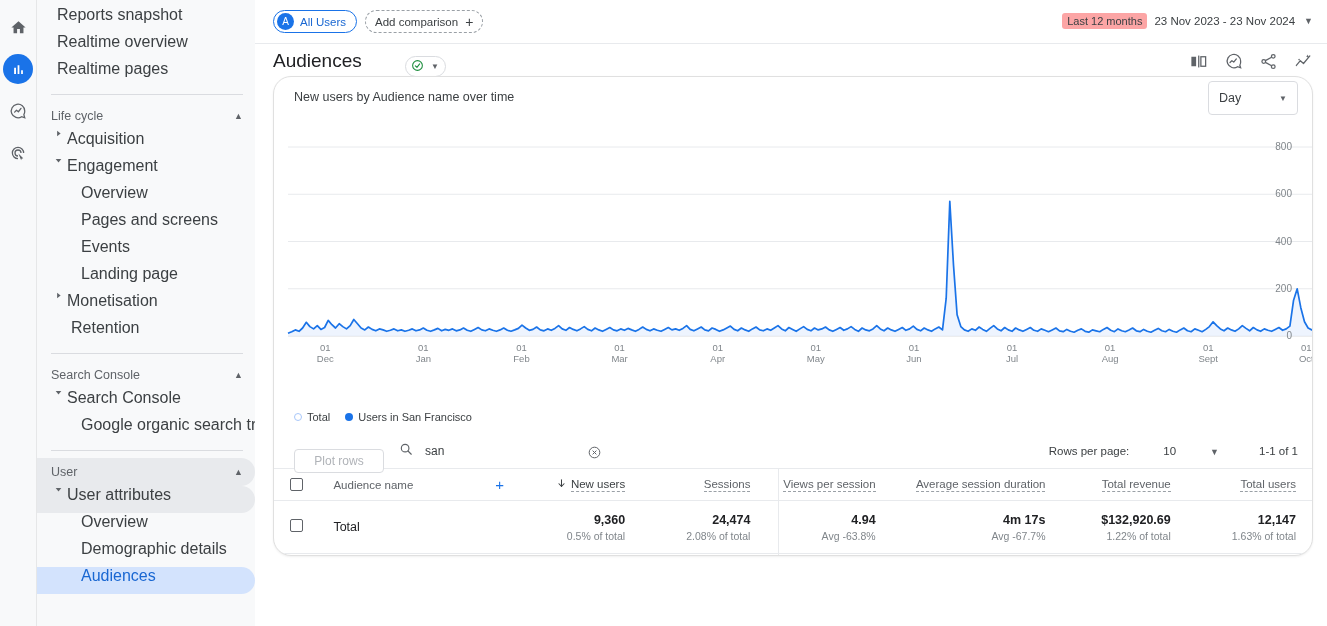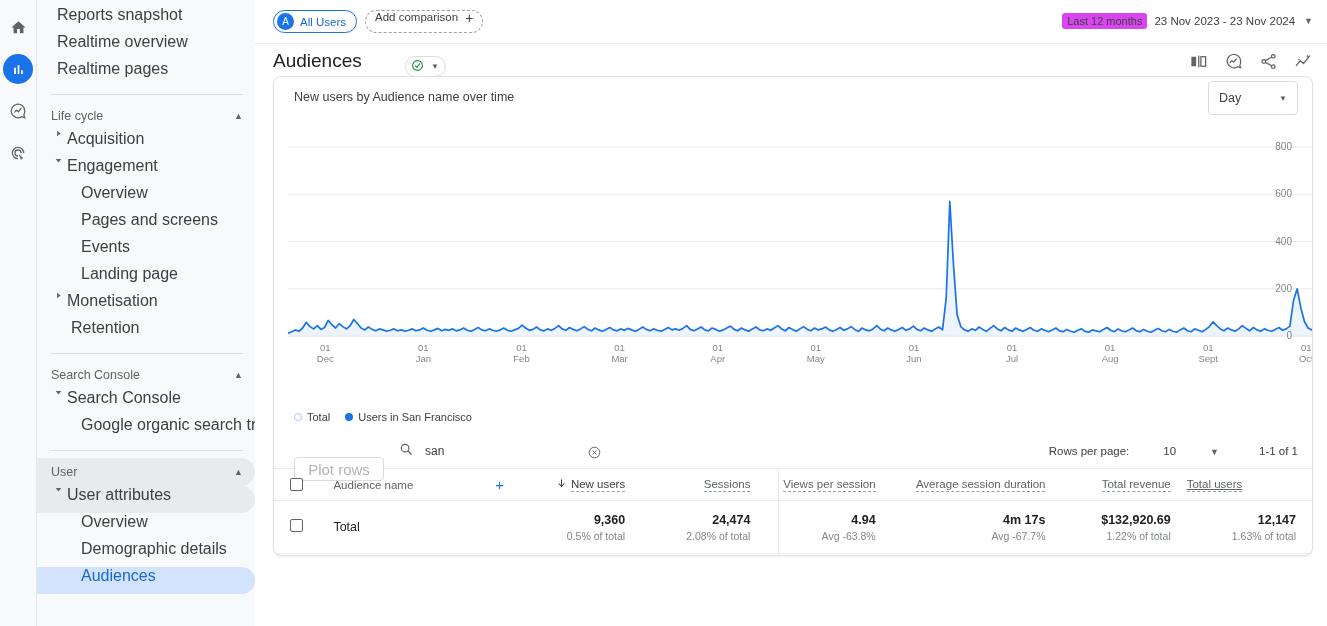--- a/index.html
+++ b/index.html
@@ -79,32 +79,32 @@
     border-radius: 12px; font-size: 11.5px; padding: 0 10px 0 3px;
     border: 1px solid #1a73e8; color: #1967d2; background:#fff;
     margin-right: 8px;
   }
   .chip .avatar {
     width: 17px; height: 17px; border-radius: 50%;
     background: #1a73e8; color:#fff; font-size:10px;
     display:flex; align-items:center; justify-content:center; margin-right:6px;
   }
   .chip-dashed {
-    display:inline-flex; align-items:flex-start; height: 23px;
+    display:inline-flex; align-items:center; height: 23px;
     border-radius: 12px; font-size: 11.5px; padding: 0 9px;
     border: 1px dashed #9aa0a6; color:#3c4043; background:#fff;
   }
   .chip-dashed .plus { margin-left: 7px; font-size: 14px; color:#3c4043; line-height:1; }
 
   .daterange {
     position:absolute; right: 14px; top: 13px;
     display:flex; align-items:center; font-size: 11.5px; color:#3c4043;
   }
   .daterange .pill {
-    background:#d946ef; border-radius:3px; padding:2px 5px; color:#3c4043; margin-right:7px;
+    background:#fca5a5; border-radius:3px; padding:2px 5px; color:#3c4043; margin-right:7px;
     font-size: 11px;
   }
   .daterange .dd { margin-left: 9px; font-size:9px; color:#5f6368; }
 
   .titlebar { height: 44px; position: relative; padding: 0 14px 0 18px; }
   .page-title {
     position:absolute; left: 18px; top: 6px;
     font-size: 19px; color: #202124; font-weight: normal;
   }
   .title-badge {
@@ -119,21 +119,21 @@
     display:inline-flex; align-items:center; height: 22px;
     border:1px dashed #9aa0a6; border-radius: 11px; font-size: 11.5px;
     padding: 0 9px; color:#3c4043; background:#fff;
   }
   .add-filter .plus { margin-left:7px; font-size:13px; line-height:1; }
 
   
   .card {
     position:absolute; left: 18px; top: 76px; right: 14px;
     height: 480px;
-    background:#fff; border:1px solid #e0e0e0; border-radius: 8px;
+    background:#fff; border:1px solid #e0e0e0; border-radius: 18px;
     box-shadow: 0 1px 2px rgba(60,64,67,0.08);
     overflow:hidden;
   }
   .chart-head { position:relative; height: 52px; }
   .chart-title { position:absolute; left: 20px; top: 13px; font-size: 12.5px; color:#3c4043; }
   .gran-select {
     position:absolute; right: 14px; top: 4px;
     width: 90px; height: 34px; border:1px solid #dadce0; border-radius:4px;
     display:flex; align-items:center; justify-content:space-between;
     padding: 0 10px; font-size: 12.5px; color:#3c4043; background:#fff;
@@ -157,23 +157,23 @@
     width:8px; height:8px; border-radius:50%; border:1.6px solid #a8c7fa; background:transparent; display:inline-block;
   }
   .legend .swatch-solid {
     width:8px; height:8px; border-radius:50%; background:#1a73e8; display:inline-block; margin-left:10px;
   }
 
   
   .table-area { position:absolute; left:0; right:0; top: 362px; bottom:0; }
   .tbl-controls { position:relative; height: 30px; border-bottom: 1px solid #e8eaed; }
   .plot-rows {
-    position:absolute; left: 20px; top: 18px; width: 90px; height: 24px;
+    position:absolute; left: 20px; top: 10px; width: 90px; height: 24px;
     border:1px solid #dadce0; border-radius: 4px; color:#b0b3b8;
-    display:flex; align-items:center; justify-content:center; font-size:15px; background:#fff;
+    display:flex; align-items:center; justify-content:center; font-size:12px; background:#fff;
   }
   .search-box { position:absolute; left: 125px; top: 3px; display:flex; align-items:center; }
   .search-box .sicon { color:#5f6368; margin-right: 10px; }
   .search-box input {
     border:none; outline:none; font-size:12px; color:#3c4043;
     font-family: "Liberation Sans", sans-serif; width: 170px; background:transparent;
   }
   .clear-btn { position:absolute; left: 313px; top: 6px; color:#5f6368; }
   .rpp {
     position:absolute; right: 14px; top: 6px; display:flex; align-items:flex-end;
@@ -581,21 +581,21 @@
                   <div class="th-cell" style="justify-content:flex-end; padding-right:16px;">
                     <span class="th-underline">Average session duration</span>
                   </div>
                 </th>
                 <th>
                   <div class="th-cell" style="justify-content:flex-end; padding-right:16px;">
                     <span class="th-underline">Total revenue</span>
                   </div>
                 </th>
                 <th>
-                  <div class="th-cell" style="justify-content:flex-start; padding-right:16px;text-decoration:underline;">
+                  <div class="th-cell" style="justify-content:flex-end; padding-right:16px;">
                     <span class="th-underline">Total users</span>
                   </div>
                 </th>
               </tr>
             </thead>
 
             <tbody>
 
               <tr class="row-sep" style="height:53px;">
                 <td style="padding-left:16px;">

